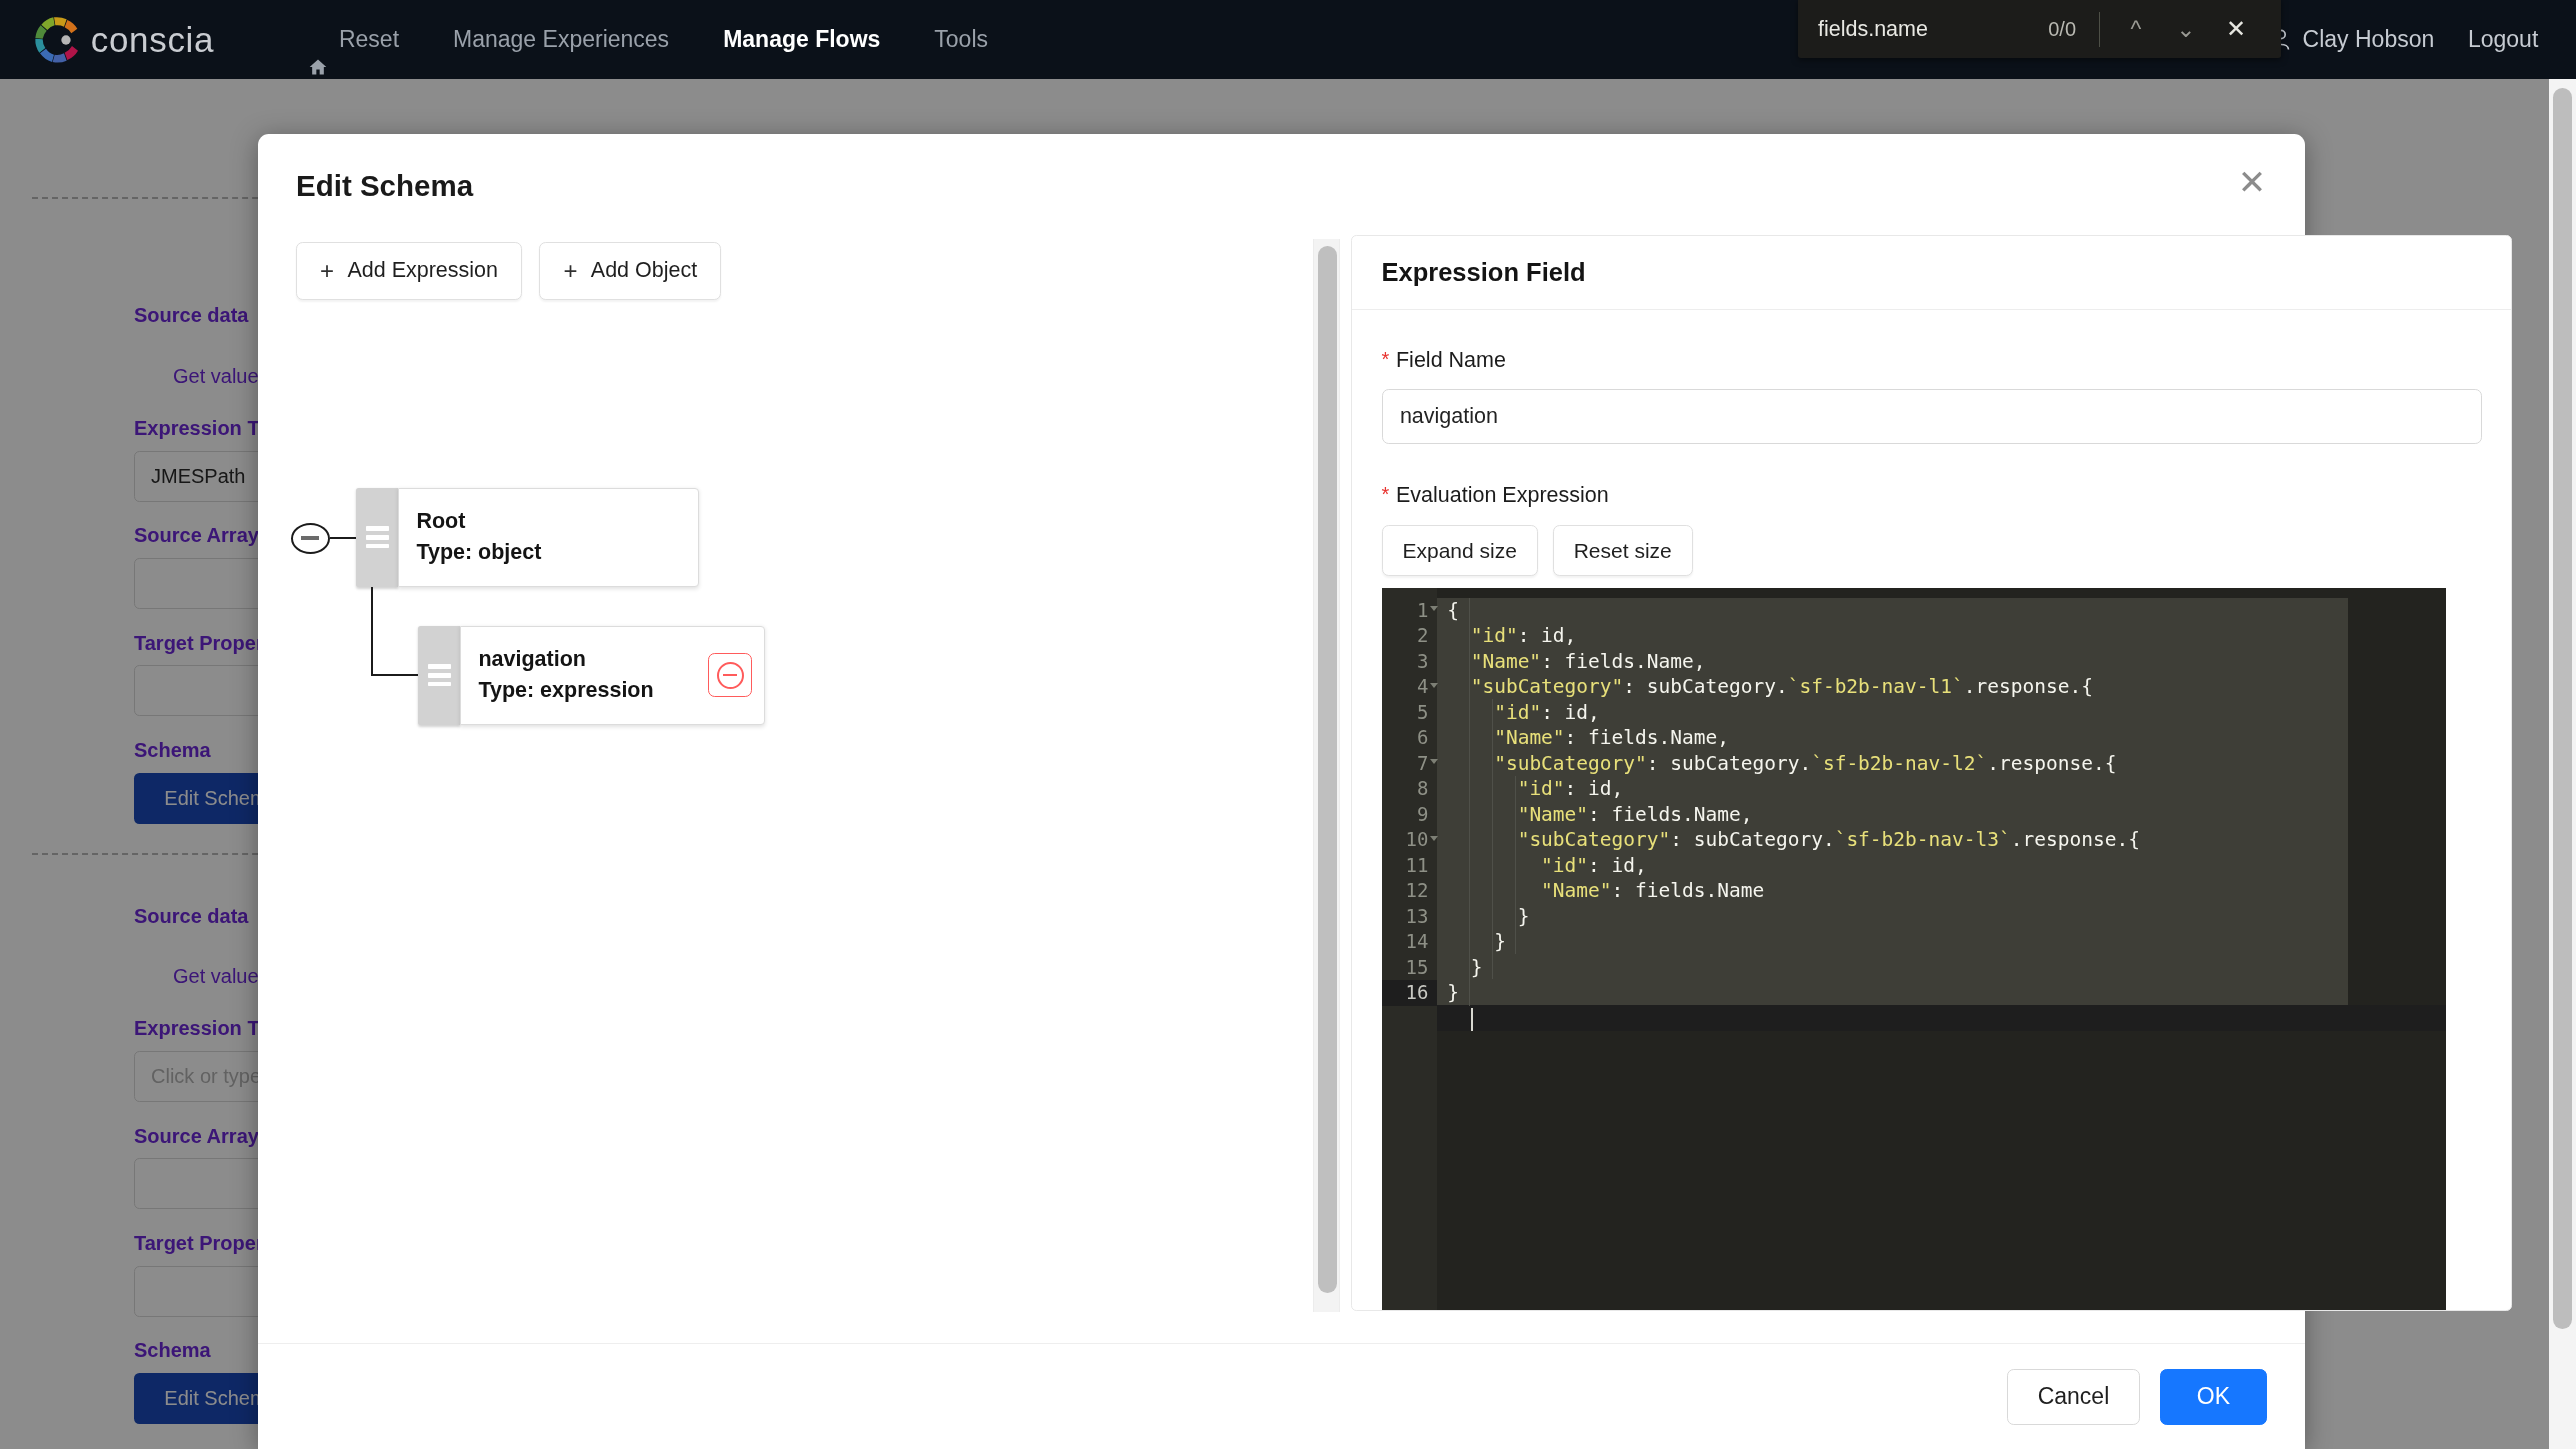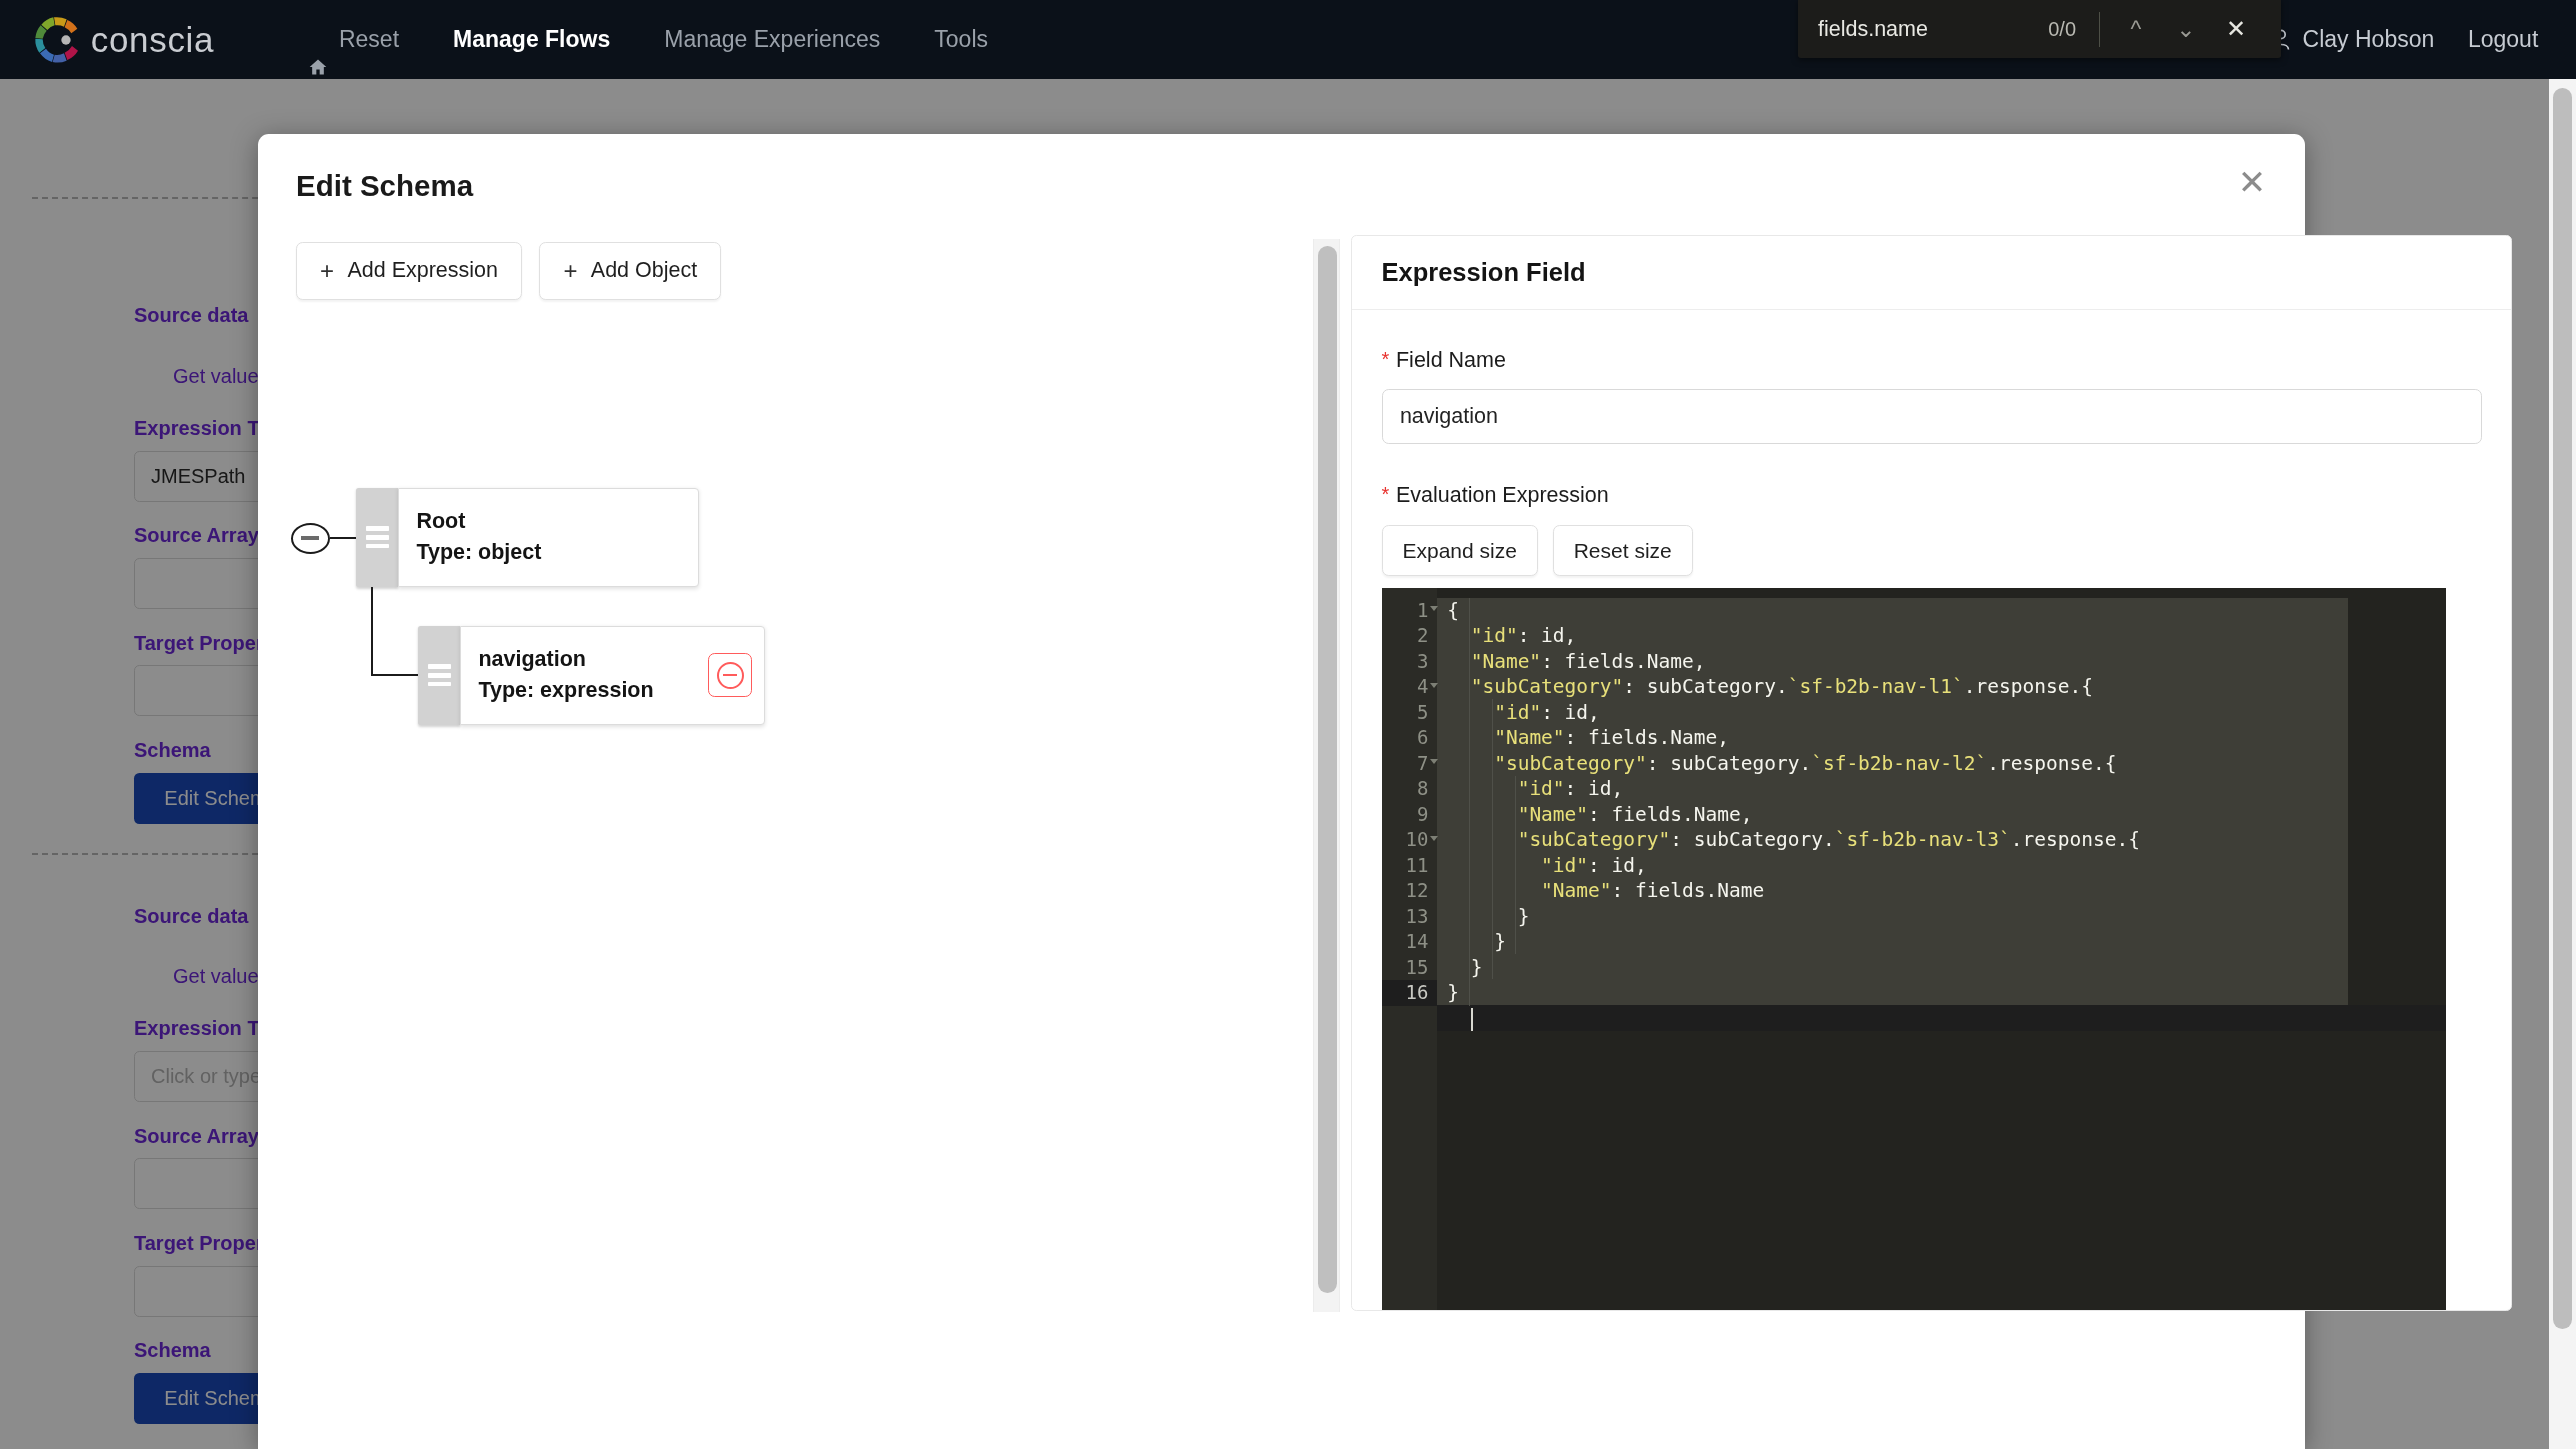--- a/index.html
+++ b/index.html
@@ -451,20 +451,24 @@
                 </div>
               <div class="caret" style="left:34px; top:420px;"></div>
             </div>
           </div>
 
         </div>
       </div>
 
     </div>
 
+    <div class="modal-foot">
+      <div class="btn-cancel">Cancel</div>
+      <div class="btn-ok">OK</div>
+    </div>
   </div>
 
   <div class="topnav">
     <div class="logo-wrap">
       <div class="logo-mark">
         <svg width="52" height="52" viewBox="0 0 78 78">
           <g transform="translate(39,39)">
             <path d="M -6,-34 A 34,34 0 0,1 13,-31 L 9,-20 A 23,23 0 0,0 -4,-22 Z" fill="#c99a18"></path>
             <path d="M 14,-30 A 34,34 0 0,1 29,-17 L 20,-10 A 23,23 0 0,0 10,-19 Z" fill="#d2711a"></path>
             <path d="M -7,-34 A 34,34 0 0,0 -25,-23 L -16,-15 A 23,23 0 0,1 -5,-22 Z" fill="#7fa62b"></path>
@@ -482,22 +486,22 @@
 
     <div class="nav-items">
       <div class="nav-item">
         <span class="home-icon">
           <svg width="20" height="20" viewBox="0 0 24 24" fill="#9aa1aa">
             <path d="M12 3 L22 12 H19 V21 H14 V15 H10 V21 H5 V12 H2 Z"></path>
           </svg>
         </span>
         <span>Reset</span>
       </div>
+      <div class="nav-item">Manage Experiences</div>
       <div class="nav-item active">Manage Flows</div>
-      <div class="nav-item">Manage Experiences</div>
       <div class="nav-item">Tools</div>
     </div>
 
     <div class="nav-right">
       <div class="nav-user">
         <span class="person-icon">
           <svg width="20" height="23" viewBox="0 0 24 26" fill="none" stroke="#c6cbd2" stroke-width="2">
             <circle cx="12" cy="7" r="5"></circle>
             <path d="M3 25 C3 17 21 17 21 25"></path>
           </svg>

